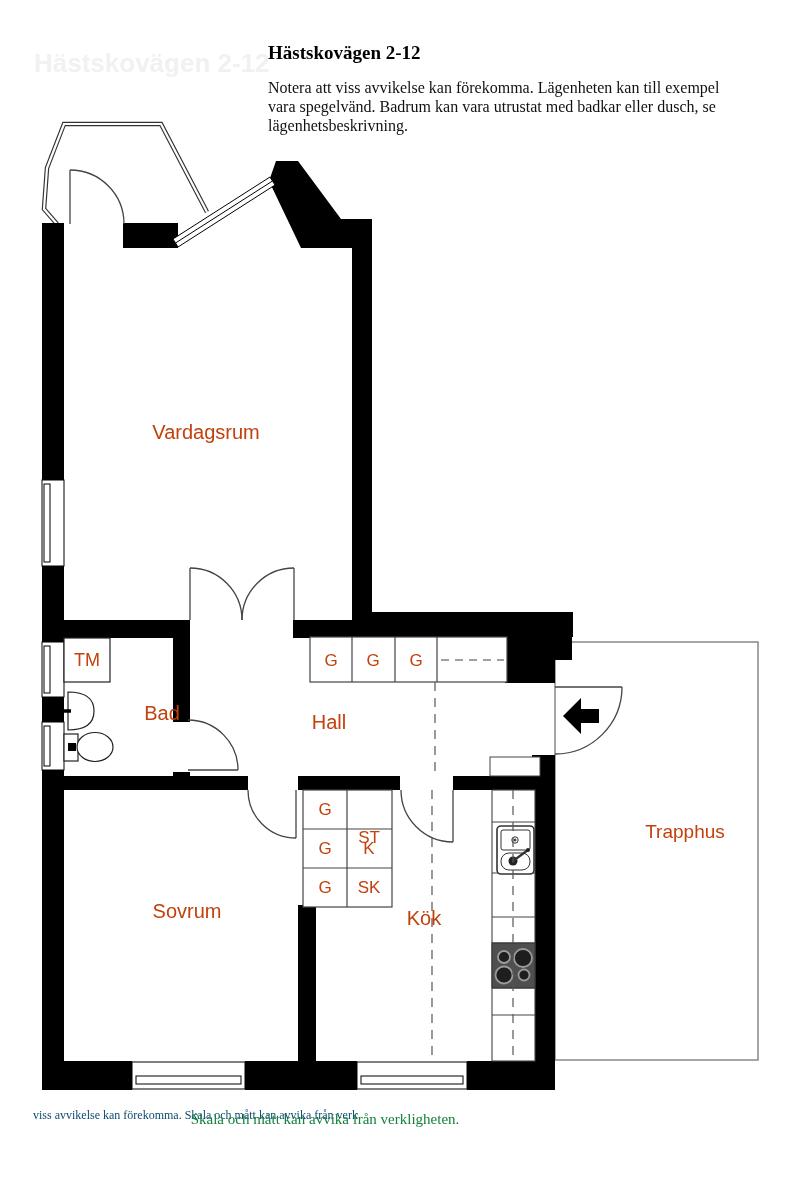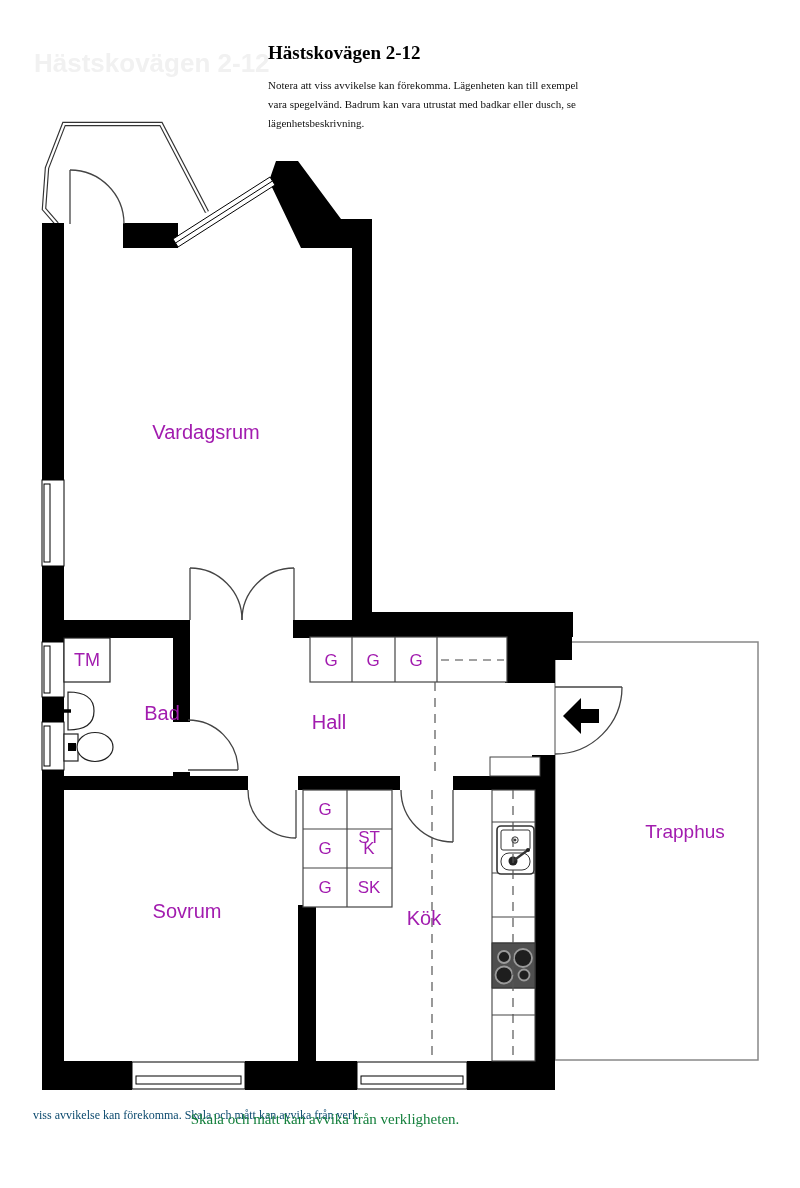--- a/index.html
+++ b/index.html
@@ -5,25 +5,25 @@
   html,body{margin:0;padding:0;background:#fff;}
   #page{position:relative;width:800px;height:1188px;background:#ffffff;overflow:hidden;
         font-family:"Liberation Sans",sans-serif;}
   .abs{position:absolute;}
   .ghost-top{left:34px;top:48px;font-family:"Liberation Sans",sans-serif;
              font-weight:bold;font-size:26px;color:#f1f1f1;white-space:nowrap;}
   .ghost-bottom{left:33px;top:1108px;font-family:"Liberation Serif",serif;
                 font-size:12px;color:#0c4a6e;white-space:nowrap;}
   .title{left:268px;top:42px;font-family:"Liberation Serif",serif;
          font-weight:bold;font-size:19px;color:#000;white-space:nowrap;}
-  .para-line{left:268px;font-family:"Liberation Serif",serif;font-size:11px;
+  .para-line{left:268px;font-family:"Liberation Serif",serif;font-size:16px;
              color:#111;white-space:nowrap;}
   .footer{left:325px;top:1111px;transform:translateX(-50%);
           font-family:"Liberation Serif",serif;font-size:15px;color:#15803d;white-space:nowrap;}
-  .room-label{transform:translate(-50%,-50%);color:#a21caf;white-space:nowrap;}
+  .room-label{transform:translate(-50%,-50%);color:#c2410c;white-space:nowrap;}
   .lbl-20{font-size:20px;}
   .lbl-19{font-size:19px;margin-left:32px;}
   .lbl-18{font-size:18px;}
   .lbl-17{font-size:17px;}
   svg{position:absolute;left:0;top:0;}
 </style>
 </head>
 <body>
 
 <div id="page">

